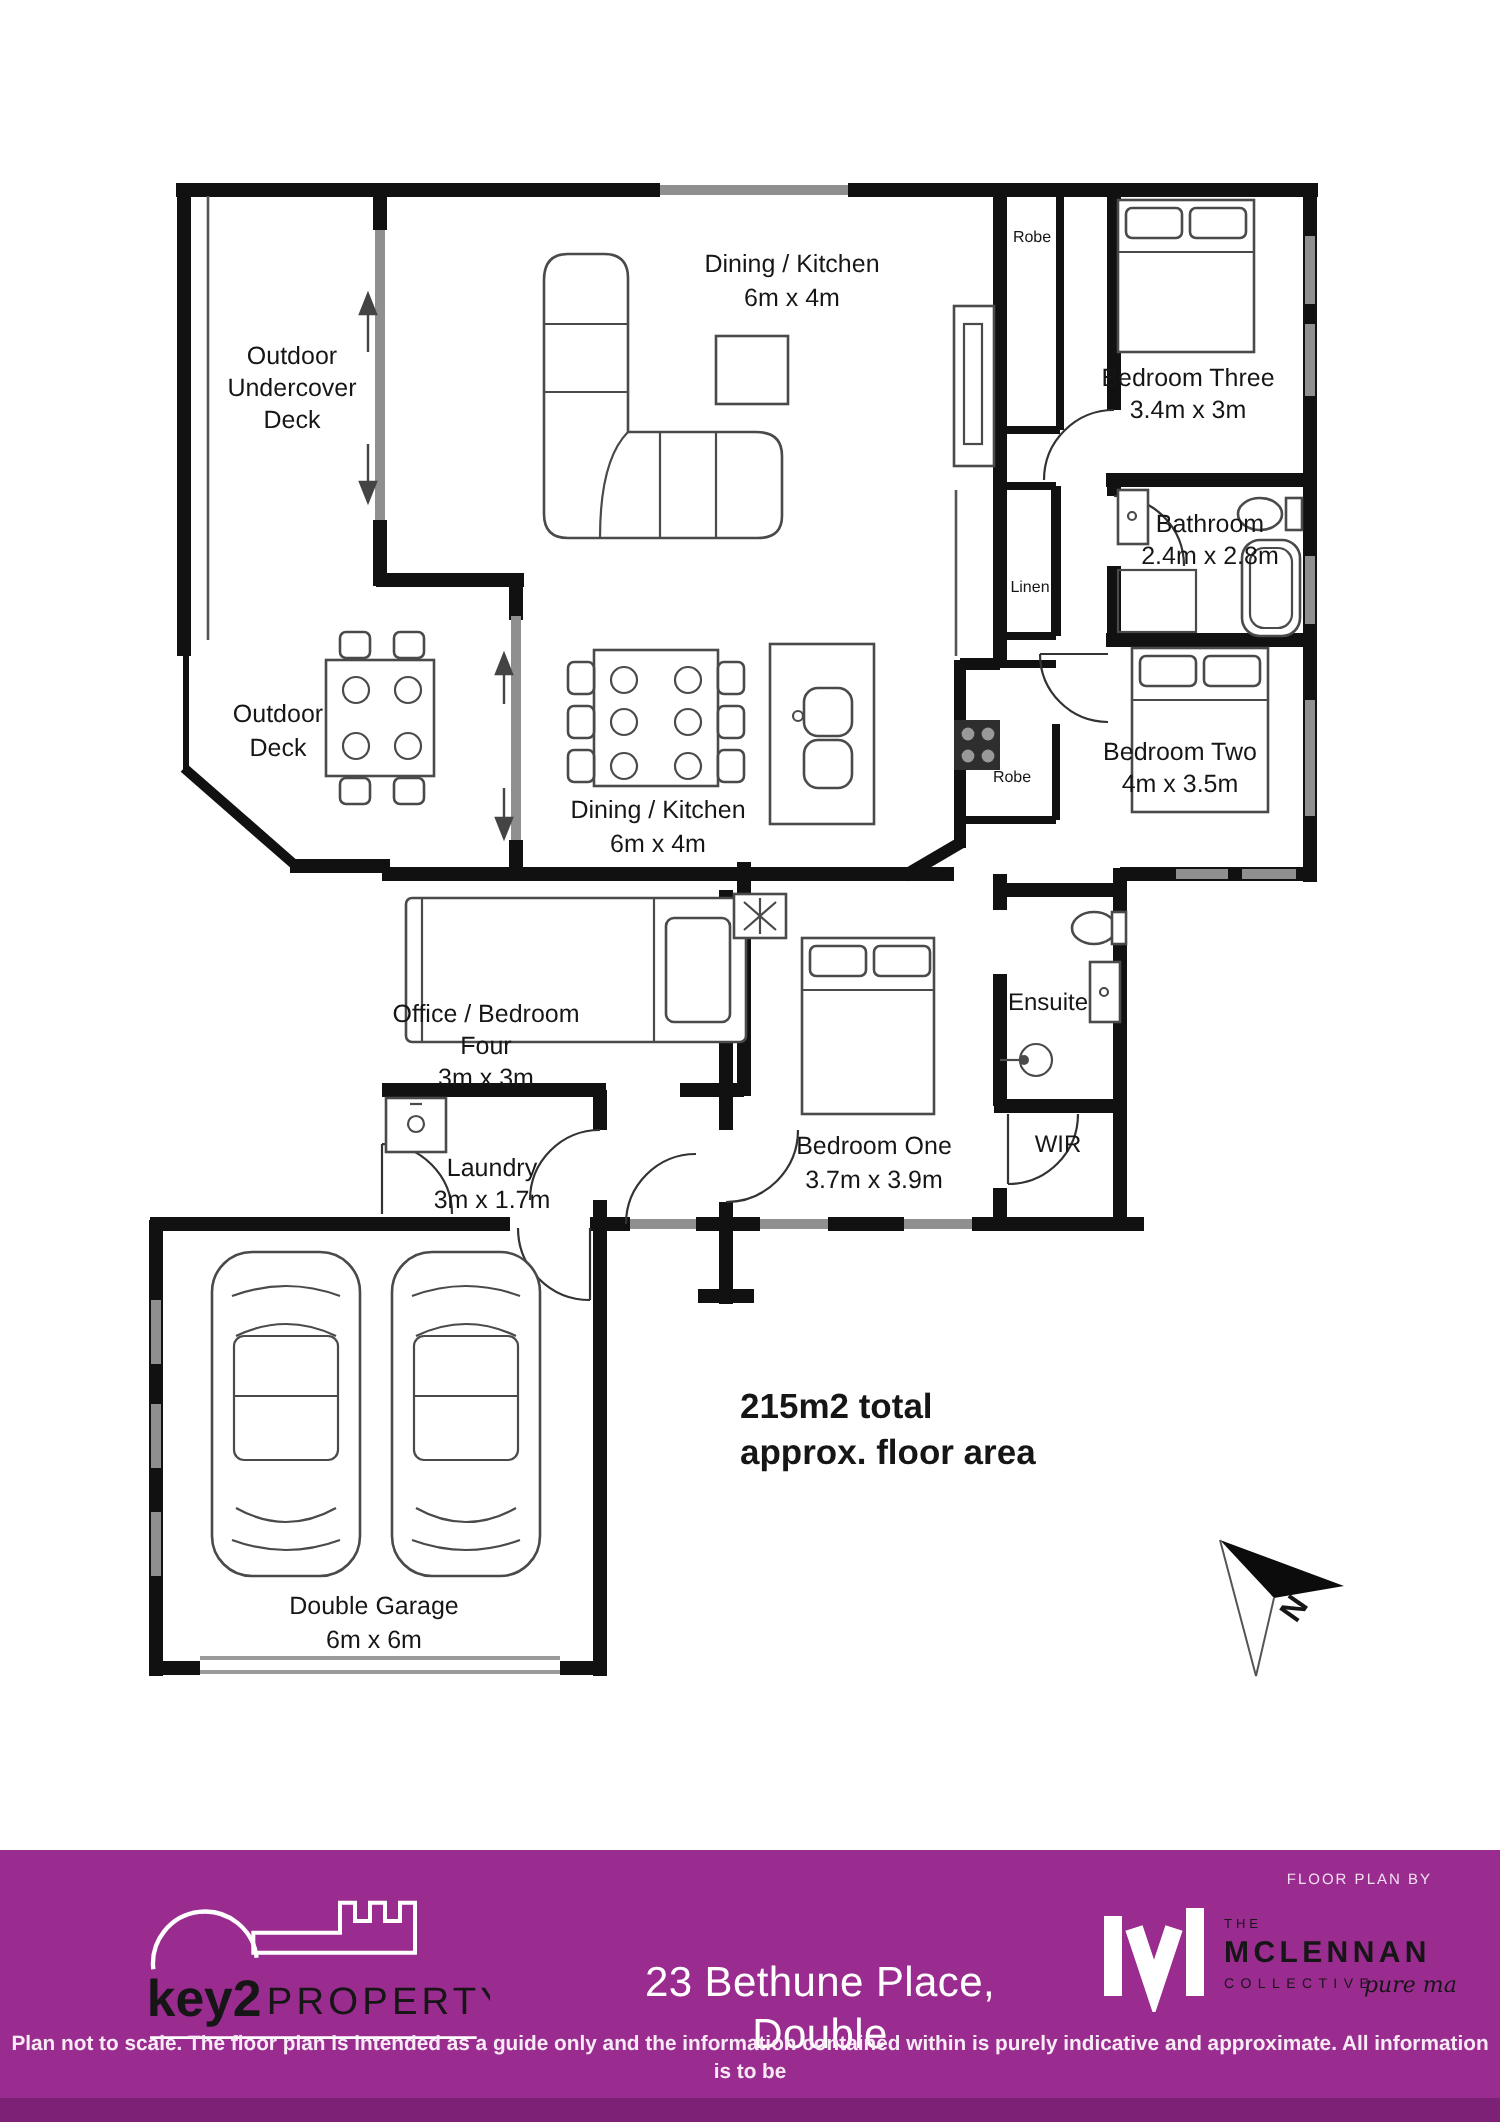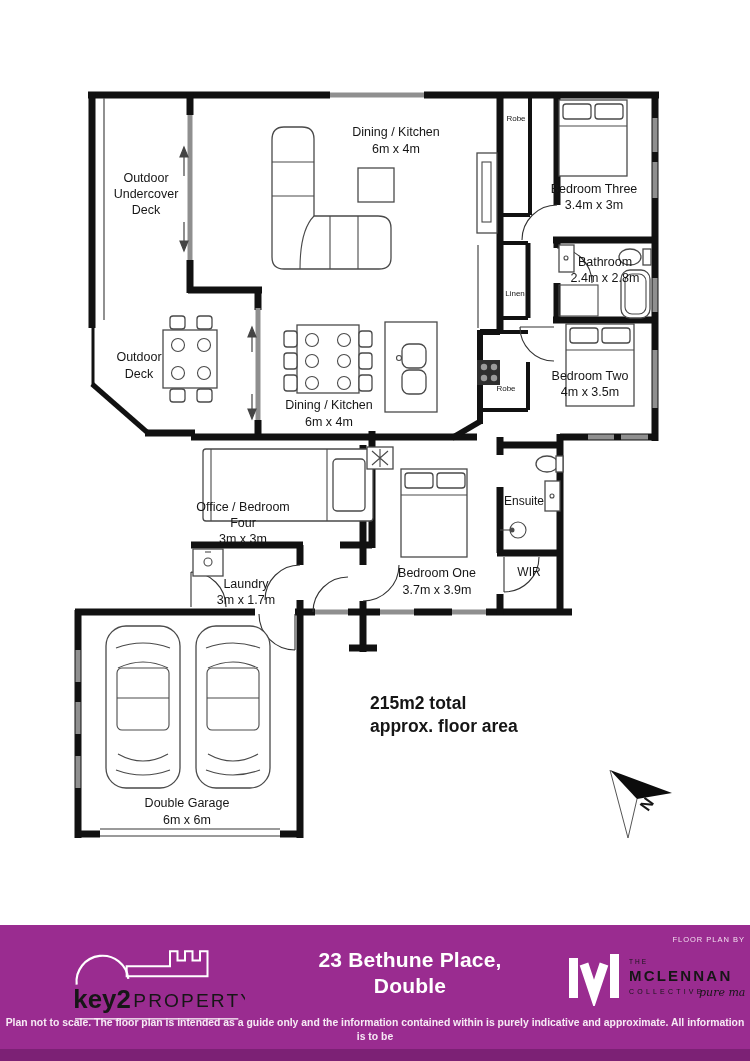--- a/index.html
+++ b/index.html
@@ -20,23 +20,23 @@
   .win2{stroke:#9a9a9a;stroke-width:2;fill:none;}
   .thin{stroke:#555;stroke-width:1.3;fill:none;}
   .furn{stroke:#4a4a4a;stroke-width:1.3;fill:#fff;}
   .furnln{stroke:#4a4a4a;stroke-width:1.1;fill:none;}
   .door{stroke:#333;stroke-width:1.1;fill:none;}
   
   #footer{position:absolute;left:0;top:925px;width:750px;height:136px;background:#9a2c90;}
   #footer-strip{position:absolute;left:0;bottom:0;width:750px;height:12px;background:#7c2175;}
   #footer-row{position:absolute;left:0;top:0;width:750px;height:92px;display:flex;align-items:flex-start;}
   #brand-block{width:230px;padding-left:30px;padding-top:16px;box-sizing:border-box;margin-left:40px;}
-  #address-block{flex:1;text-align:center;padding-top:22px;color:#fff;font-weight:bold;
-                 font-size:21px;line-height:1.22;letter-spacing:.2px;}
-  #mclennan-block{width:200px;box-sizing:border-box;padding-right:5px;padding-top:10px;
+  #address-block{flex:1;text-align:center;padding-top:22px;color:#fff;font-weight:normal;
+                 font-size:21px;line-height:1.22;letter-spacing:.2px;margin-top:32px;}
+  #mclennan-block{width:200px;box-sizing:border-box;padding-right:34px;padding-top:10px;
                   text-align:right;color:#fff;}
   #floorplanby{font-size:7.5px;letter-spacing:1px;color:#f3dff0;margin-bottom:6px;}
   #disclaimer{position:absolute;left:0;bottom:16px;width:750px;text-align:center;color:#f7eaf5;
               font-size:10.4px;line-height:1.4;font-weight:bold;}
 </style>
 </head>
 <body>
 
 <div id="page">
   <div id="plan-wrap">

